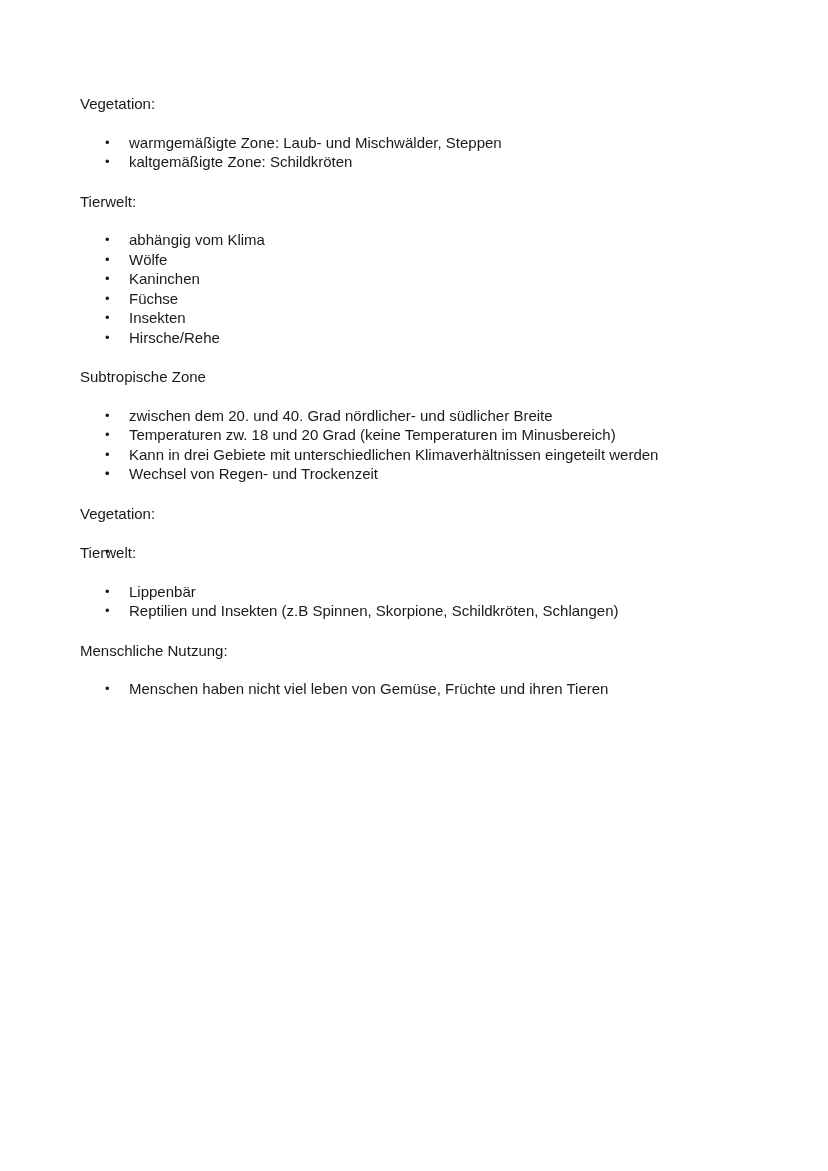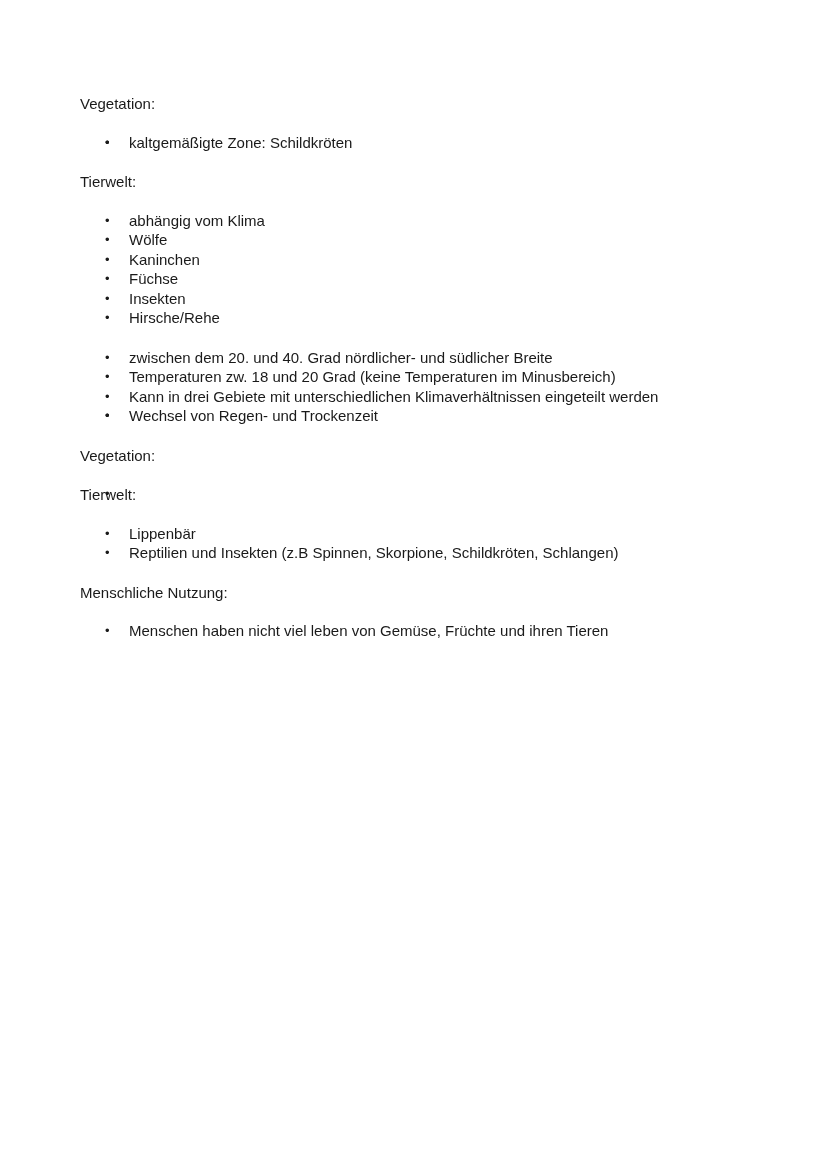--- a/index.html
+++ b/index.html
@@ -51,36 +51,37 @@
     font-size: 13px;
   }
 </style>
 </head>
 <body>
 
 <div class="page" id="doc-page">
     <div class="section">
       <div class="section-heading">Vegetation:</div>
       <ul class="bullet-list">
-        <li><span class="bullet">•</span></li>
+        <li><span class="bullet">•</span><span>warmgemäßigte Zone: Laub- und Mischwälder, Steppen</span></li>
         <li><span class="bullet">•</span><span>kaltgemäßigte Zone: Schildkröten</span></li>
       </ul>
     </div>
     <div class="section">
       <div class="section-heading">Tierwelt:</div>
       <ul class="bullet-list">
         <li><span class="bullet">•</span><span>abhängig vom Klima</span></li>
         <li><span class="bullet">•</span><span>Wölfe</span></li>
         <li><span class="bullet">•</span><span>Kaninchen</span></li>
         <li><span class="bullet">•</span><span>Füchse</span></li>
         <li><span class="bullet">•</span><span>Insekten</span></li>
         <li><span class="bullet">•</span><span>Hirsche/Rehe</span></li>
       </ul>
     </div>
     <div class="section">
+      <div class="section-heading">Subtropische Zone</div>
       <ul class="bullet-list">
         <li><span class="bullet">•</span><span>zwischen dem 20. und 40. Grad nördlicher- und südlicher Breite</span></li>
         <li><span class="bullet">•</span><span>Temperaturen zw. 18 und 20 Grad (keine Temperaturen im Minusbereich)</span></li>
         <li><span class="bullet">•</span><span>Kann in drei Gebiete mit unterschiedlichen Klimaverhältnissen eingeteilt werden</span></li>
         <li><span class="bullet">•</span></li>
         <li><span class="bullet">•</span><span>Wechsel von Regen- und Trockenzeit</span></li>
       </ul>
     </div>
     <div class="section">
       <div class="section-heading">Vegetation:</div>

